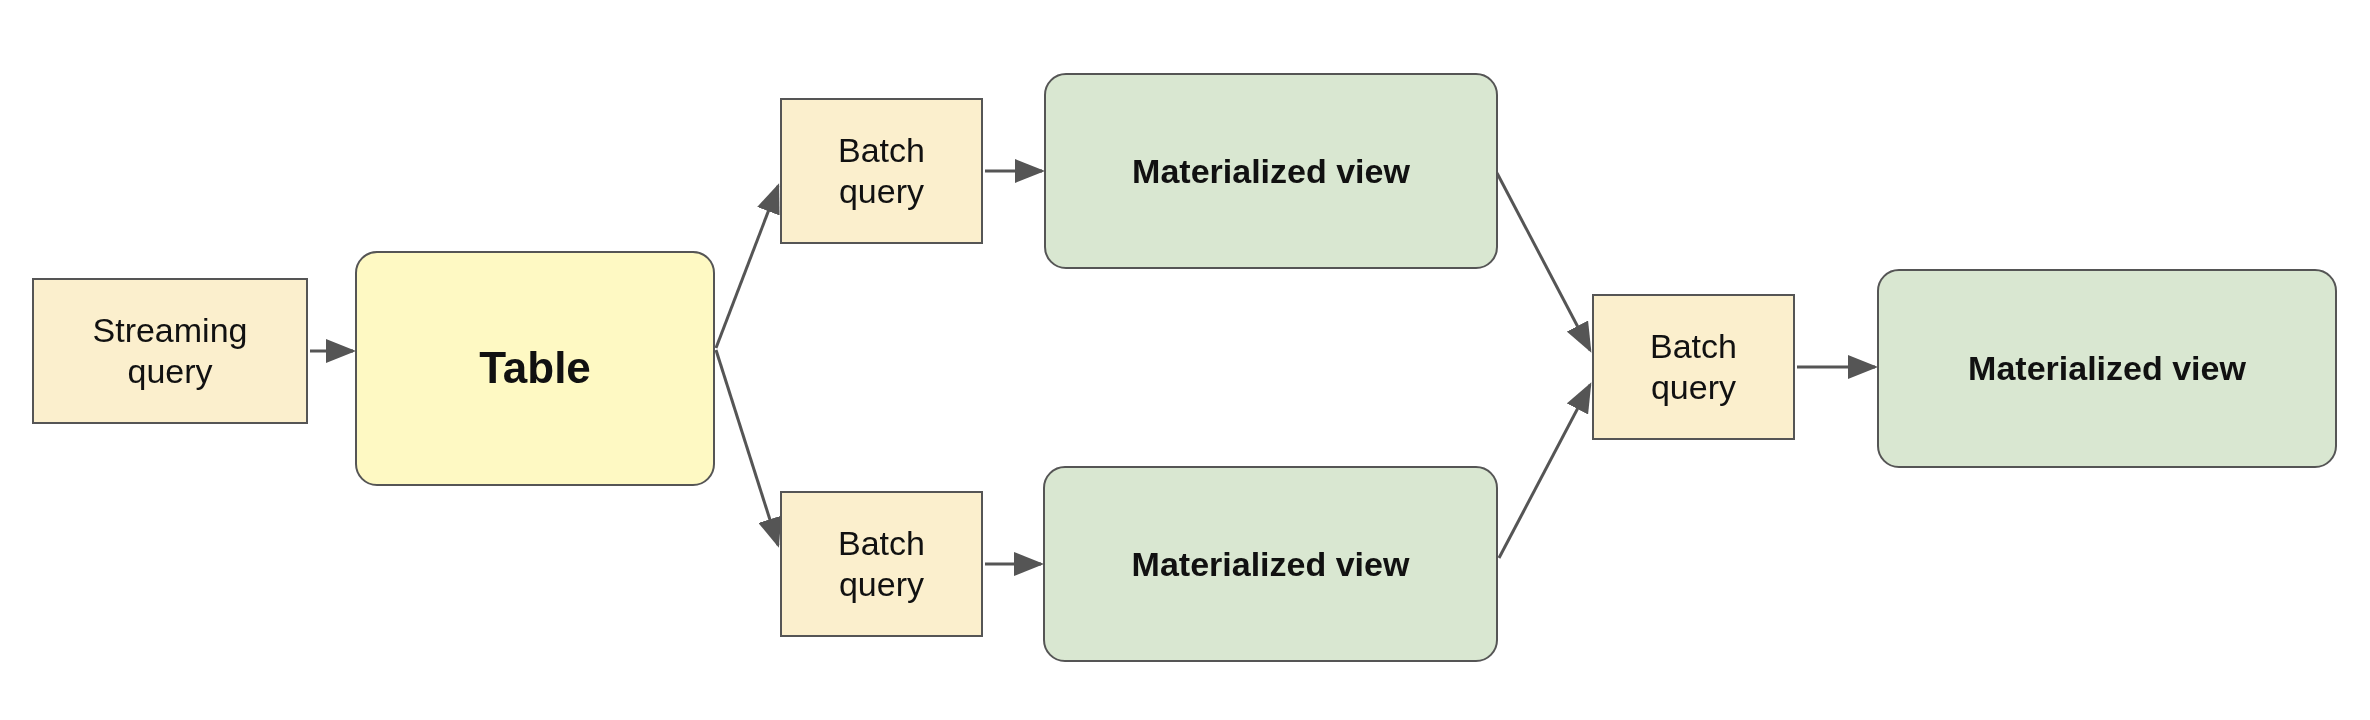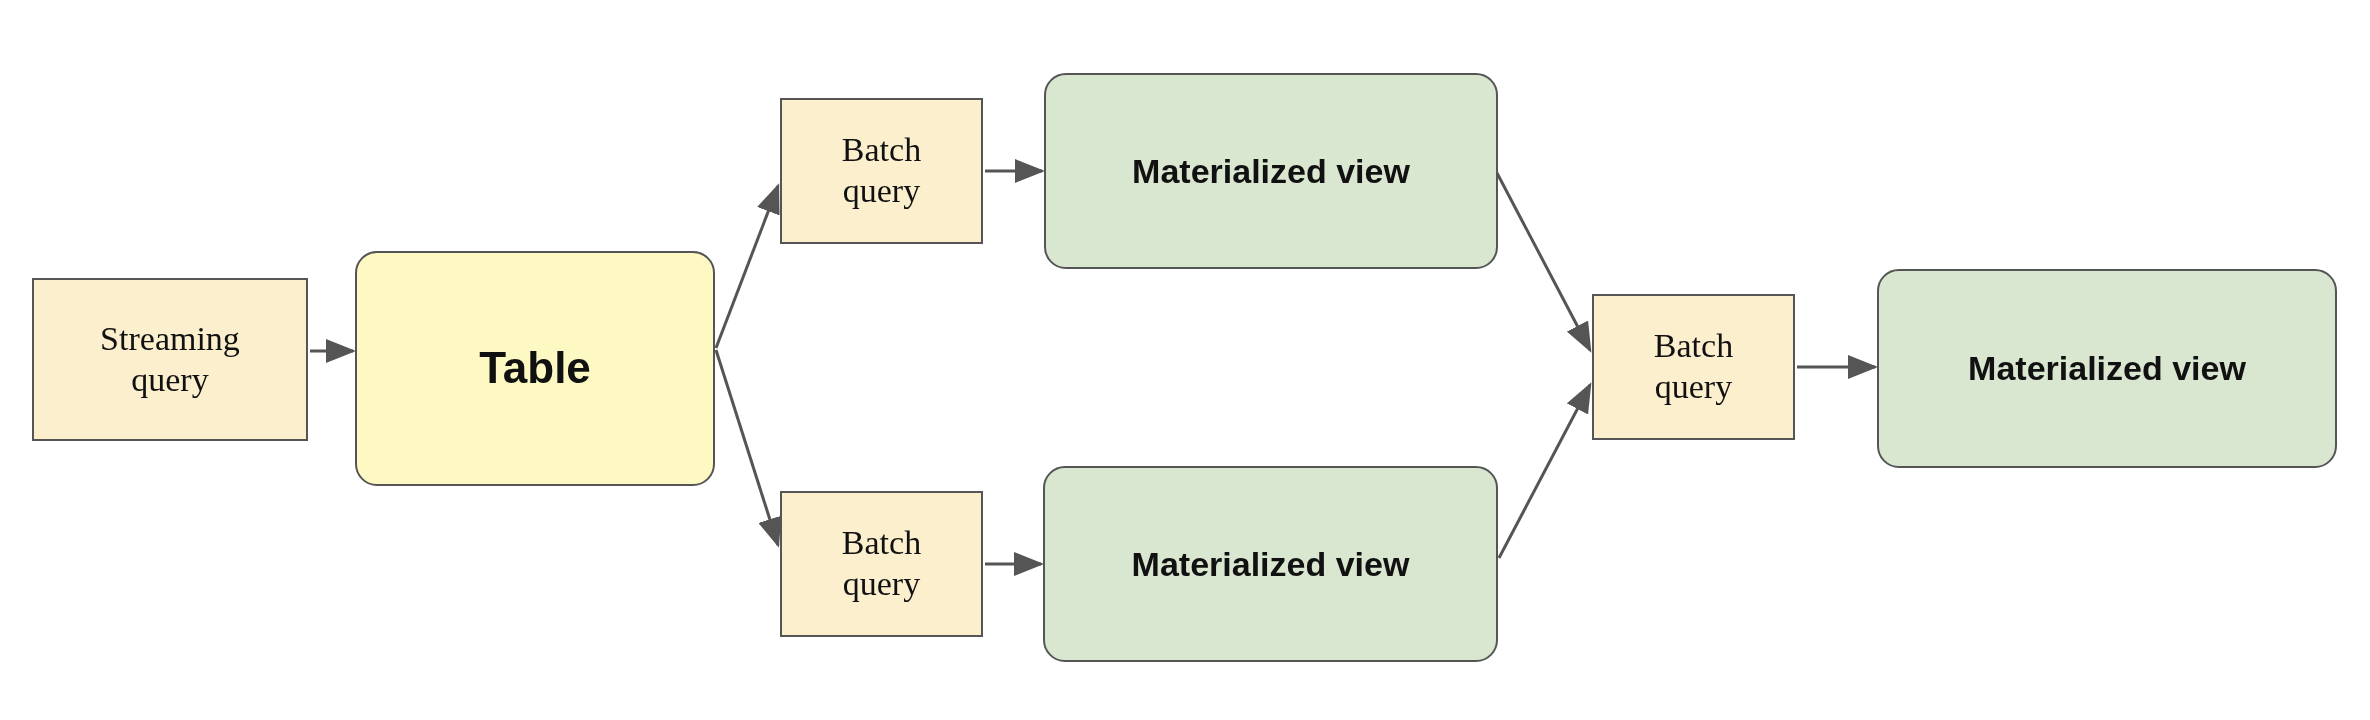--- a/index.html
+++ b/index.html
@@ -37,21 +37,20 @@
     text-align: center;
     border: 2px solid #555555;
     color: #111111;
     line-height: 1.2;
     white-space: pre-line;
     z-index: 2;
   }
   .node-process {
     background: #fbefcd;
     border-radius: 0;
-    font-family: Liberation Serif, serif;
   }
   .node-store {
     background: #d9e7d1;
     border-radius: 22px;
     font-weight: bold;
   }
   .node-label {
     display: block;
     white-space: pre-line;
   }
@@ -72,21 +71,21 @@
         <line x1="716" y1="348" x2="778" y2="186" stroke="#555555" stroke-width="3" marker-end="url(#arrowhead)"></line>
         <line x1="716" y1="350" x2="778" y2="545" stroke="#555555" stroke-width="3" marker-end="url(#arrowhead)"></line>
         <line x1="985" y1="171" x2="1042" y2="171" stroke="#555555" stroke-width="3" marker-end="url(#arrowhead)"></line>
         <line x1="985" y1="564" x2="1041" y2="564" stroke="#555555" stroke-width="3" marker-end="url(#arrowhead)"></line>
         <line x1="1497" y1="173" x2="1590" y2="350" stroke="#555555" stroke-width="3" marker-end="url(#arrowhead)"></line>
         <line x1="1499" y1="558" x2="1590" y2="385" stroke="#555555" stroke-width="3" marker-end="url(#arrowhead)"></line>
         <line x1="1797" y1="367" x2="1875" y2="367" stroke="#555555" stroke-width="3" marker-end="url(#arrowhead)"></line>
       </g>
   </svg>
 
-  <div class="node node-process" style="left: 32px; top: 278px; width: 276px; height: 163px; font-size: 34px; background: rgb(251, 239, 205); border-color: rgb(85, 85, 85); color: rgb(17, 17, 17);">
+  <div class="node node-process" style="left: 32px; top: 278px; width: 276px; height: 146px; font-size: 34px; background: rgb(251, 239, 205); border-color: rgb(85, 85, 85); color: rgb(17, 17, 17);">
     <span class="node-label">Streaming
 query</span>
   </div>
 
   <div class="node node-store" style="left: 355px; top: 251px; width: 360px; height: 235px; font-size: 44px; background: #fef9c3; border-color: rgb(85, 85, 85); color: rgb(17, 17, 17);">
     <span class="node-label">Table</span>
   </div>
 
   <div class="node node-process" style="left: 780px; top: 98px; width: 203px; height: 146px; font-size: 34px; background: rgb(251, 239, 205); border-color: rgb(85, 85, 85); color: rgb(17, 17, 17);">
     <span class="node-label">Batch

